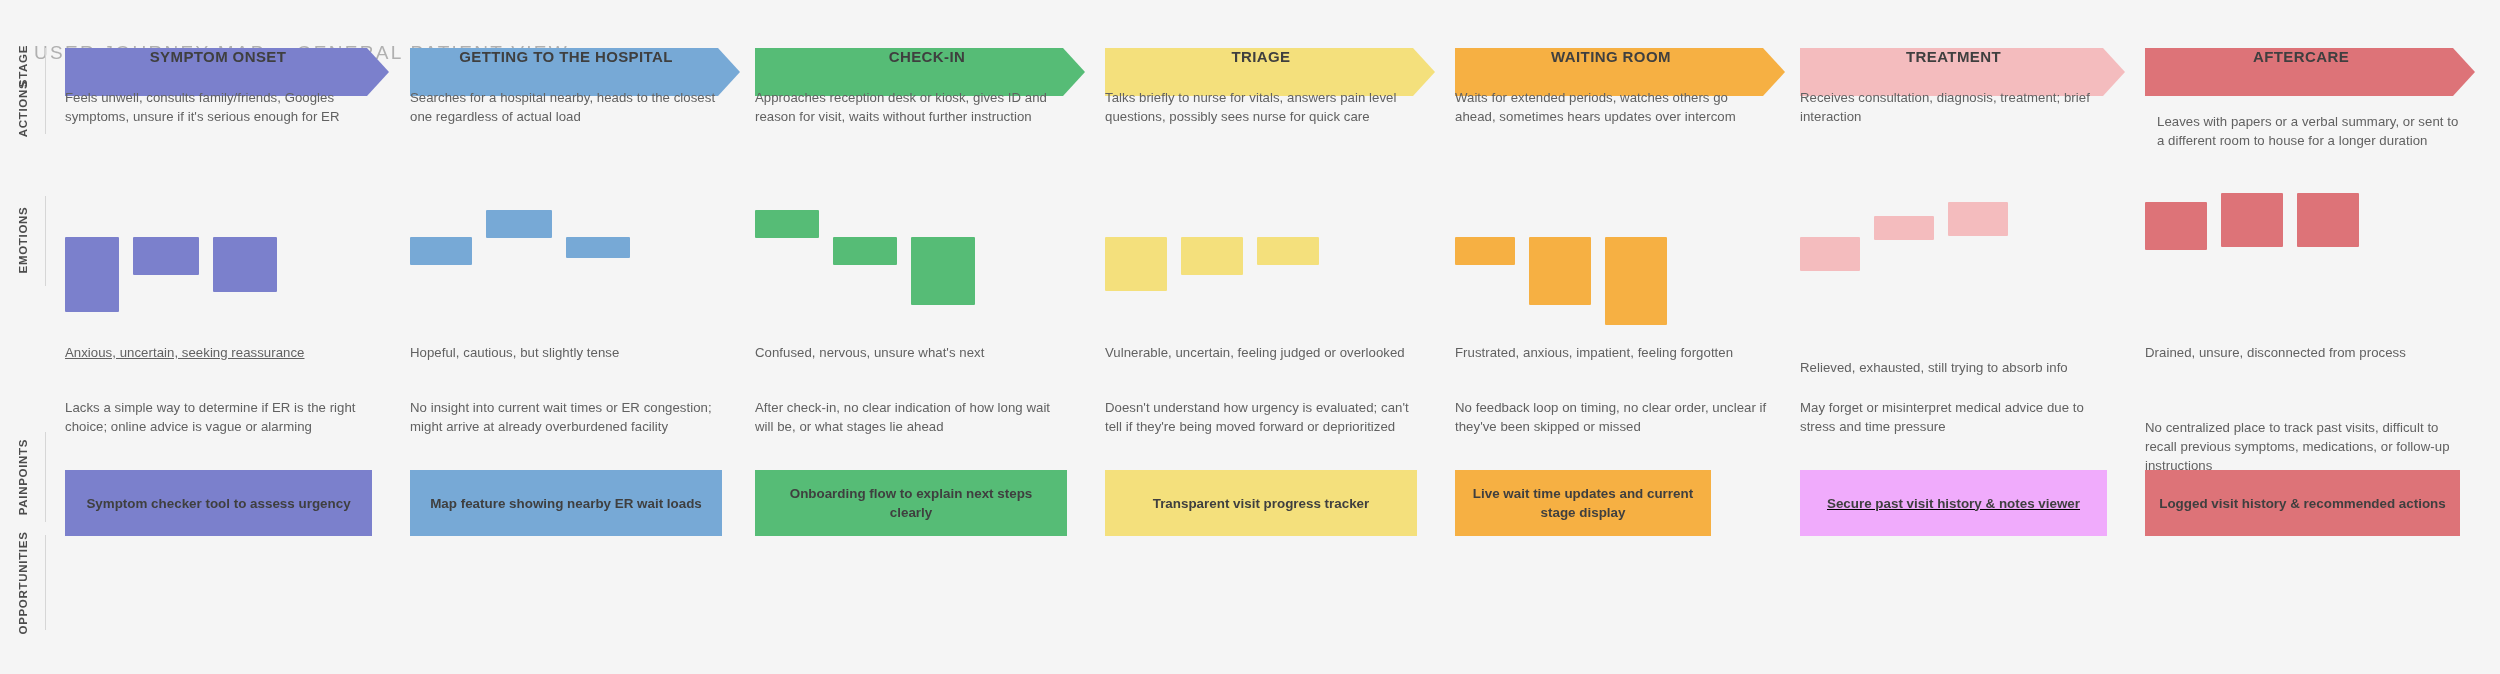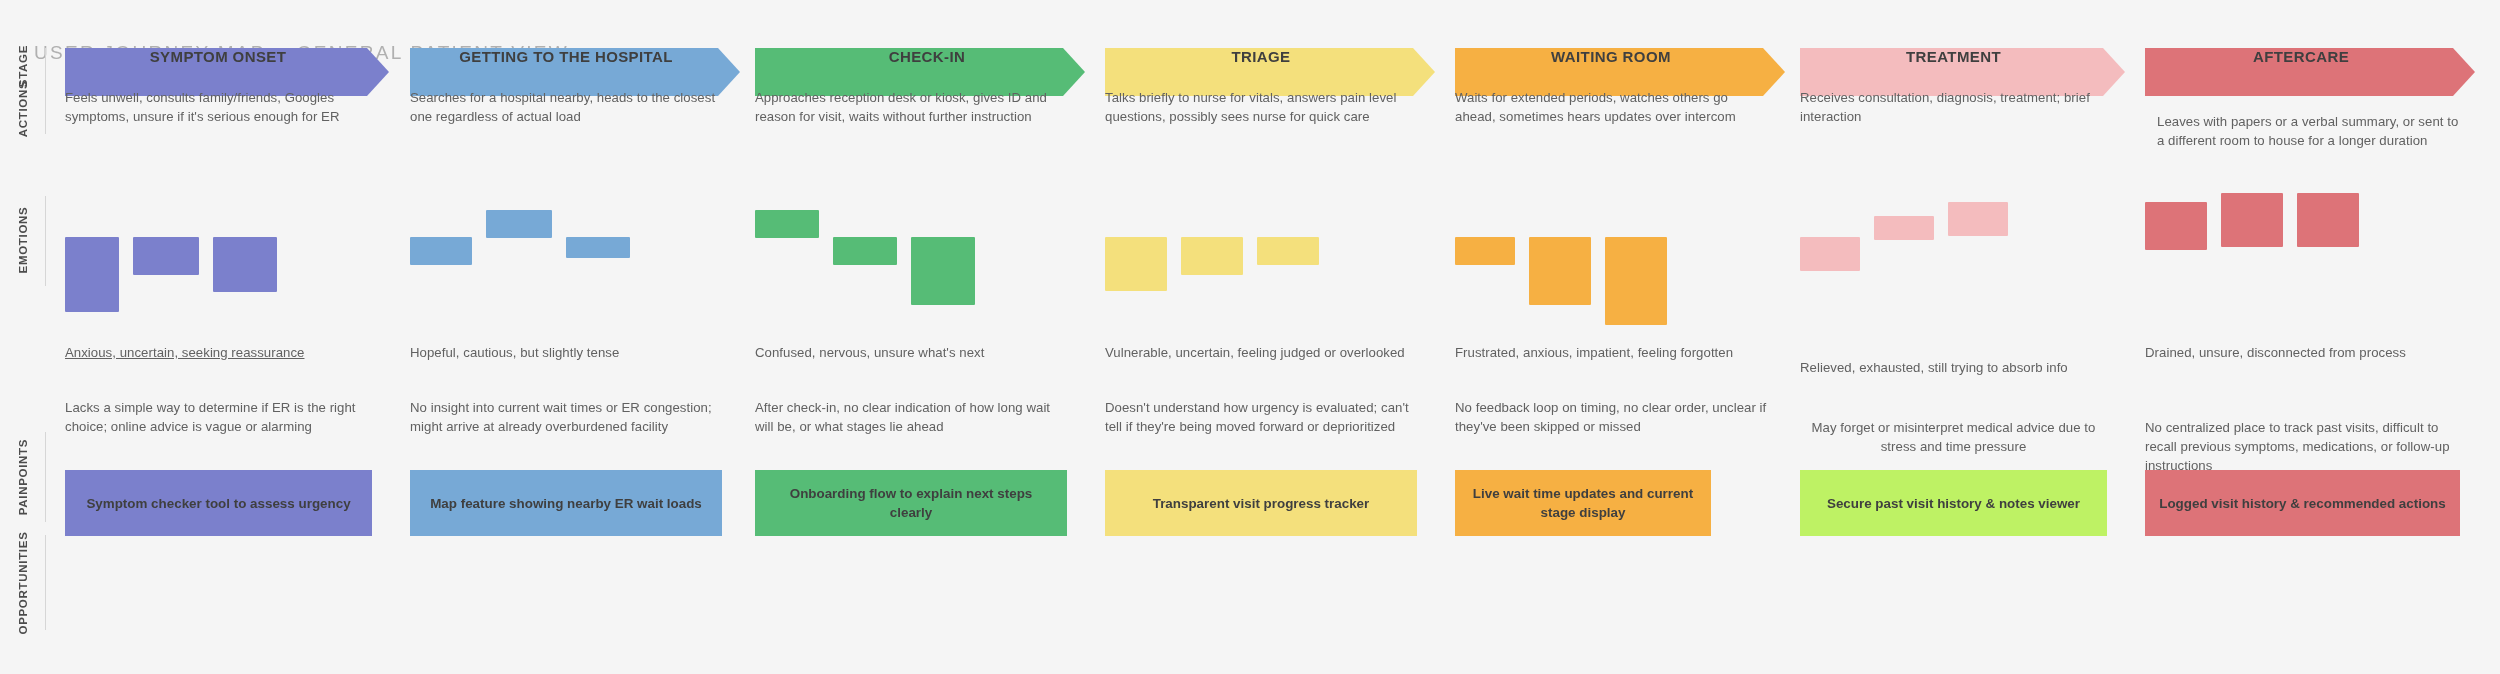--- a/index.html
+++ b/index.html
@@ -224,22 +224,22 @@
         <div class="stage-arrow" style="left: 0px; top: 48px; width: 325px; background: rgb(244, 188, 190);">
           <span class="stage-label">TREATMENT</span>
         </div>
         <div class="btext" style="left: 0px; top: 88px; width: 307px;">Receives consultation, diagnosis, treatment; brief interaction</div>
         <div class="emo-wrap" style="left: 0px; top: 160px; width: 325px; height: 130px;">
           <div class="emo-bar" style="left: 0px; top: 77px; width: 60px; height: 34px; background: rgb(244, 188, 190);"></div>
           <div class="emo-bar" style="left: 74px; top: 56px; width: 60px; height: 24px; background: rgb(244, 188, 190);"></div>
           <div class="emo-bar" style="left: 148px; top: 42px; width: 60px; height: 34px; background: rgb(244, 188, 190);"></div>
         </div>
         <div class="btext" style="left: 0px; top: 358px; width: 307px;">Relieved, exhausted, still trying to absorb info</div>
-        <div class="btext" style="left: 0px; top: 418px; width: 307px; text-align: center;">May forget or misinterpret medical advice due to stress and time pressure</div>
-        <div class="opp-card" style="left: 0px; top: 470px; width: 307px; background: #bef264;">
+        <div class="btext" style="left: 0px; top: 398px; width: 307px;">May forget or misinterpret medical advice due to stress and time pressure</div>
+        <div class="opp-card" style="left: 0px; top: 470px; width: 307px; background: #f0abfc; text-decoration: underline;">
           <span class="opp-txt">Secure past visit history &amp; notes viewer</span>
         </div>
       </div>
       <div class="col" style="left: 2145px; width: 330px;">
         <div class="stage-arrow" style="left: 0px; top: 48px; width: 330px; background: rgb(221, 115, 120);">
           <span class="stage-label">AFTERCARE</span>
         </div>
         <div class="btext" style="left: 12px; top: 88px; width: 312px; margin-top: 24px;">Leaves with papers or a verbal summary, or sent to a different room to house for a longer duration</div>
         <div class="emo-wrap" style="left: 0px; top: 160px; width: 330px; height: 130px;">
           <div class="emo-bar" style="left: 0px; top: 42px; width: 62px; height: 48px; background: rgb(221, 115, 120);"></div>

